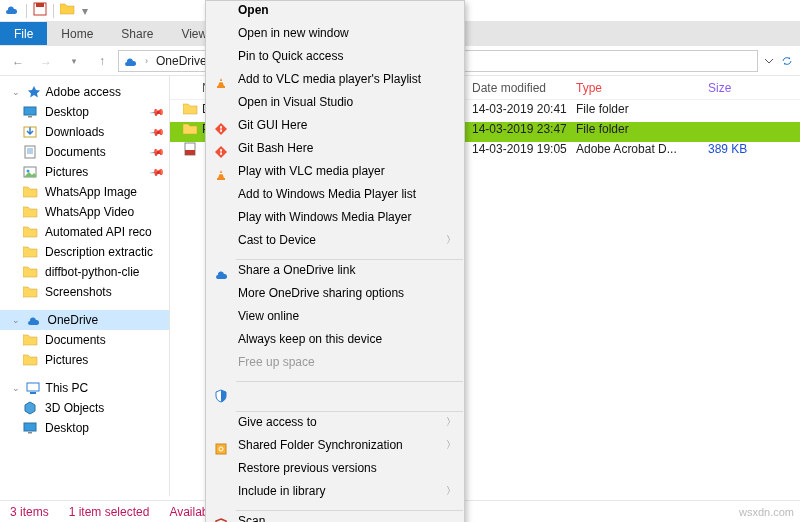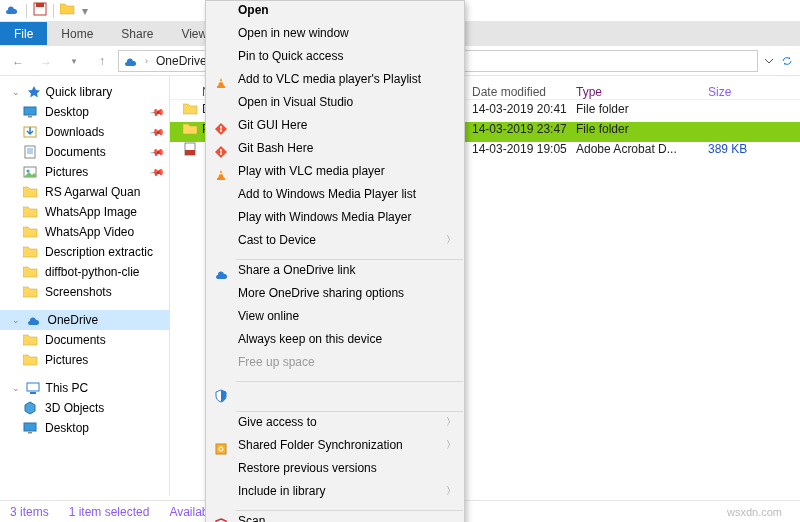--- a/index.html
+++ b/index.html
@@ -23,37 +23,37 @@
 
 .body{display:flex;height:420px}
 .sidebar{width:170px;border-right:1px solid #e5e5e5;overflow:hidden;padding-top:6px}
 .side-item{height:20px;display:flex;align-items:center;gap:6px;padding-left:14px;position:relative}
 .side-item.sub{padding-left:23px}
 .side-item.hdr{padding-left:12px}
 .side-item .pin{position:absolute;right:6px;color:#888;font-size:10px;transform:rotate(40deg)}
 .side-item.sel{background:#cde8ff}
 .side-gap{height:8px}
 .content{flex:1;position:relative}
-.cols{display:flex;height:24px;align-items:flex-end;border-bottom:1px solid #f0f0f0;padding-left:32px}
+.cols{display:flex;height:24px;align-items:center;border-bottom:1px solid #f0f0f0;padding-left:32px}
 .cols .c1{width:270px;color:#555}
 .cols .c2{width:104px;color:#555}
-.cols .c3{width:132px;color:#701a75}
+.cols .c3{width:132px;color:#ef4444}
 .cols .c4{width:80px;color:#8b5cf6}
 .rows{padding-top:2px}
 .row{display:flex;height:20px;align-items:flex-start;padding-left:10px}
 .row .ric{width:22px;display:flex;justify-content:center}
 .row .rn{width:270px;color:#222;white-space:nowrap;overflow:hidden;text-overflow:ellipsis}
 .row .rd{width:104px;color:#222}
 .row .rt{width:132px;color:#222;white-space:nowrap;overflow:hidden;text-overflow:ellipsis}
 .row .rs{width:80px;color:#1d4ed8}
 .row.sel{background:#84cc16}
 
-.status{position:absolute;bottom:0;left:0;right:0;height:22px;border-top:1px solid #e5e5e5;display:flex;align-items:center;gap:20px;padding:0 10px;color:#8b5cf6;background:#fff}
+.status{position:absolute;bottom:0;left:0;right:0;height:22px;border-top:1px solid #e5e5e5;display:flex;align-items:center;gap:20px;padding:0 10px;color:#be185d;background:#fff}
 .status .spacer{flex:1}
-.watermark{position:absolute;bottom:4px;right:18px;color:#bbb;font-size:11px}
+.watermark{position:absolute;bottom:4px;right:6px;color:#bbb;font-size:11px}
 
 .ctx{position:absolute;left:205px;top:0;width:260px;background:#f2f2f2;border:1px solid #ccc;box-shadow:2px 3px 6px rgba(0,0,0,.25);padding:2px 0;z-index:50}
 .ctx .mi{height:23px;display:flex;align-items:flex-start;padding-left:32px;position:relative;color:#000}
 .ctx .mi.bold{font-weight:600}
 .ctx .mi.dis{color:#9a9a9a}
 .ctx .mi .mic{position:absolute;left:7px;top:3px;width:16px;height:16px;display:flex;align-items:center;justify-content:center}
 .ctx .mi .sub{position:absolute;right:8px;color:#666;font-size:10px}
 .ctx hr{border:none;border-top:1px solid #d8d8d8;margin:3px 1px 3px 30px}
 </style>
 </head>
@@ -183,21 +183,21 @@
     </div>
 </div>
 
 <div class="body">
   <div class="sidebar">
     <div class="side-item hdr">
       <span style="color:#888;font-size:9px">⌄</span>
       <svg width="14" height="14">
           <use href="#i-star"></use>
         </svg>
-      <span>Quick library</span>
+      <span>Adobe access</span>
     </div>
     <div id="qa-list">
         <div class="side-item sub">
           <svg width="16" height="14">
             <use href="#i-desktop"></use>
           </svg>
           <span>Desktop</span>
           <span class="pin">📌</span>
         </div>
         <div class="side-item sub">
@@ -218,33 +218,33 @@
           <svg width="16" height="14">
             <use href="#i-pic"></use>
           </svg>
           <span>Pictures</span>
           <span class="pin">📌</span>
         </div>
         <div class="side-item sub">
           <svg width="16" height="14">
             <use href="#i-folder-sm"></use>
           </svg>
-          <span>RS Agarwal Quan</span>
-        </div>
-        <div class="side-item sub">
-          <svg width="16" height="14">
-            <use href="#i-folder-sm"></use>
-          </svg>
           <span>WhatsApp Image</span>
         </div>
         <div class="side-item sub">
           <svg width="16" height="14">
             <use href="#i-folder-sm"></use>
           </svg>
           <span>WhatsApp Video</span>
+        </div>
+        <div class="side-item sub">
+          <svg width="16" height="14">
+            <use href="#i-folder-sm"></use>
+          </svg>
+          <span>Automated API reco</span>
         </div>
         <div class="side-item sub">
           <svg width="16" height="14">
             <use href="#i-folder-sm"></use>
           </svg>
           <span>Description extractic</span>
         </div>
         <div class="side-item sub">
           <svg width="16" height="14">
             <use href="#i-folder-sm"></use>

